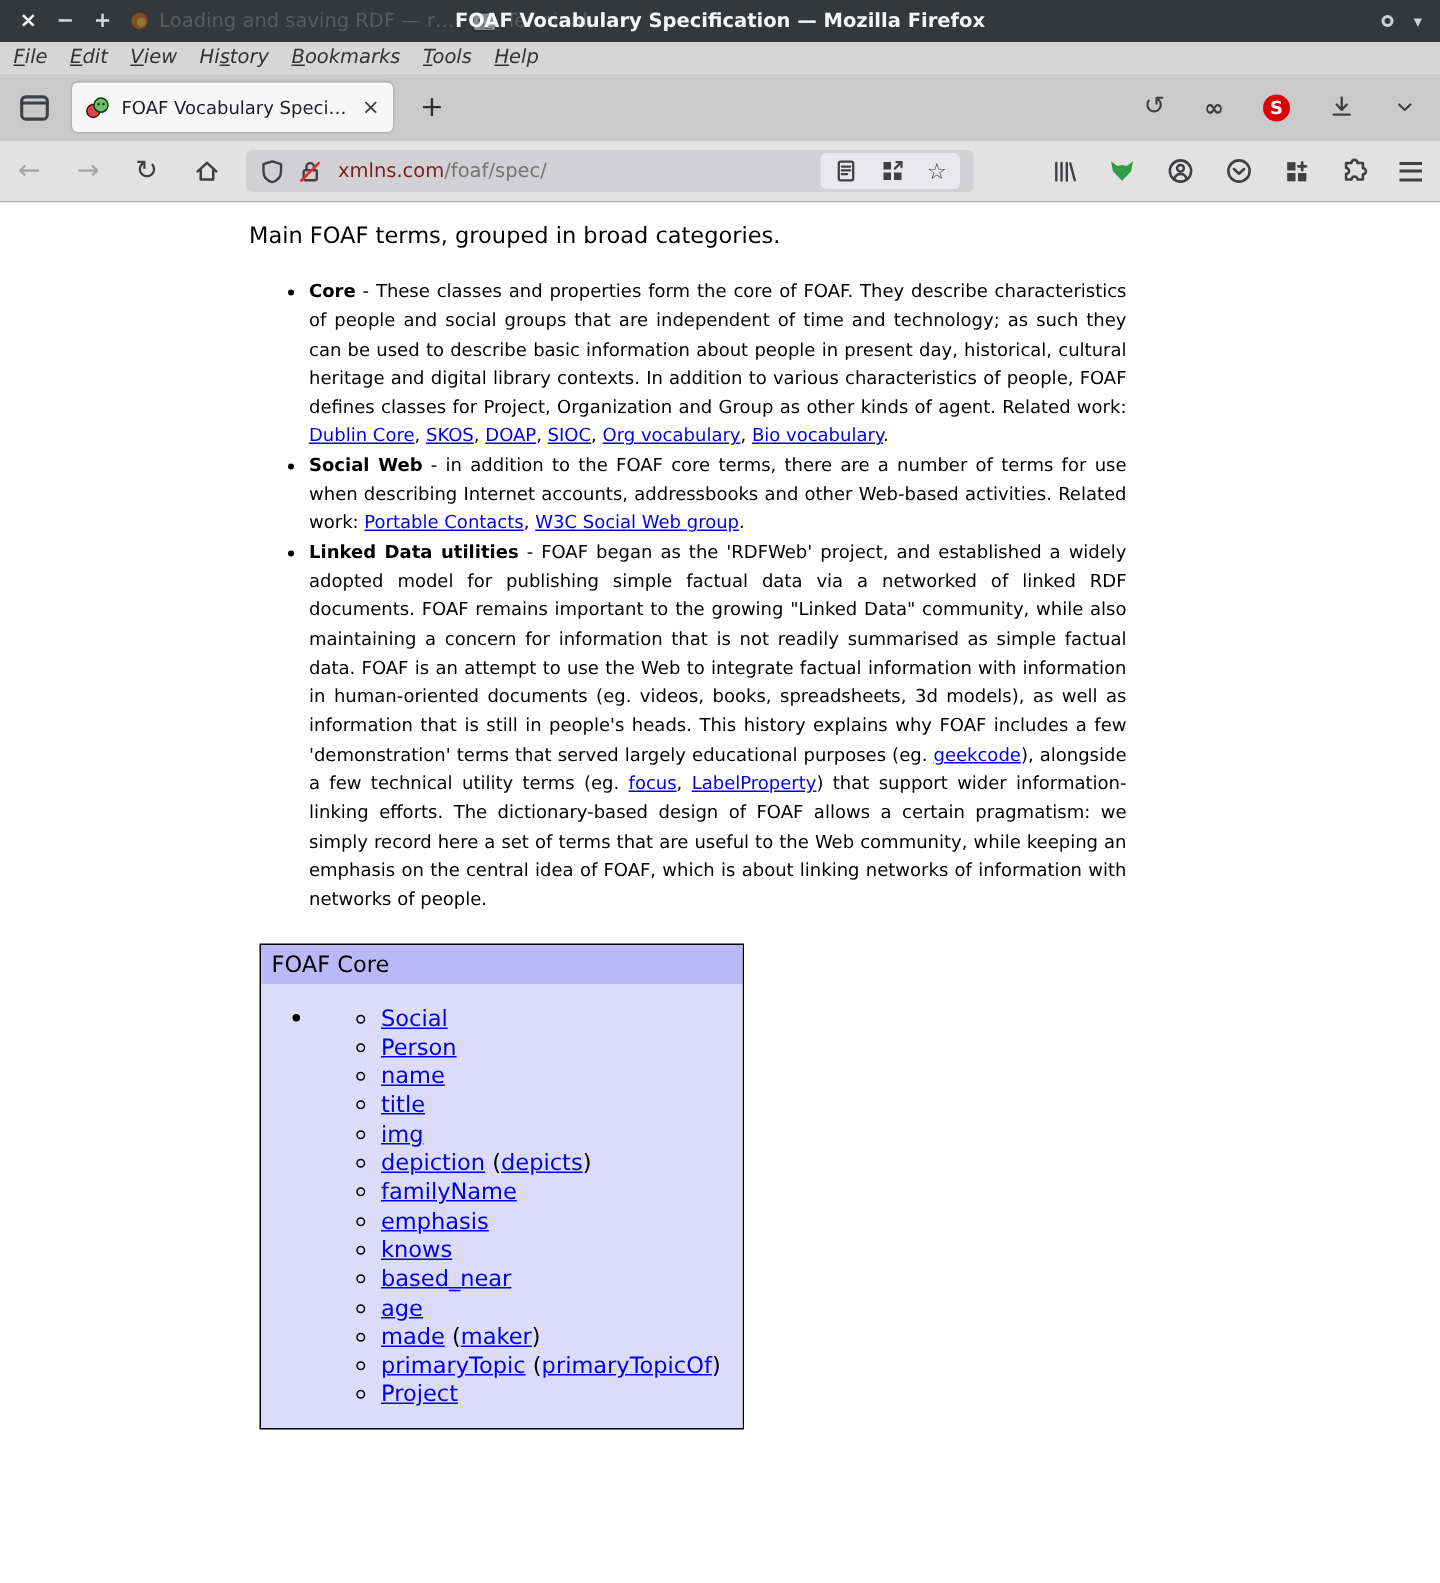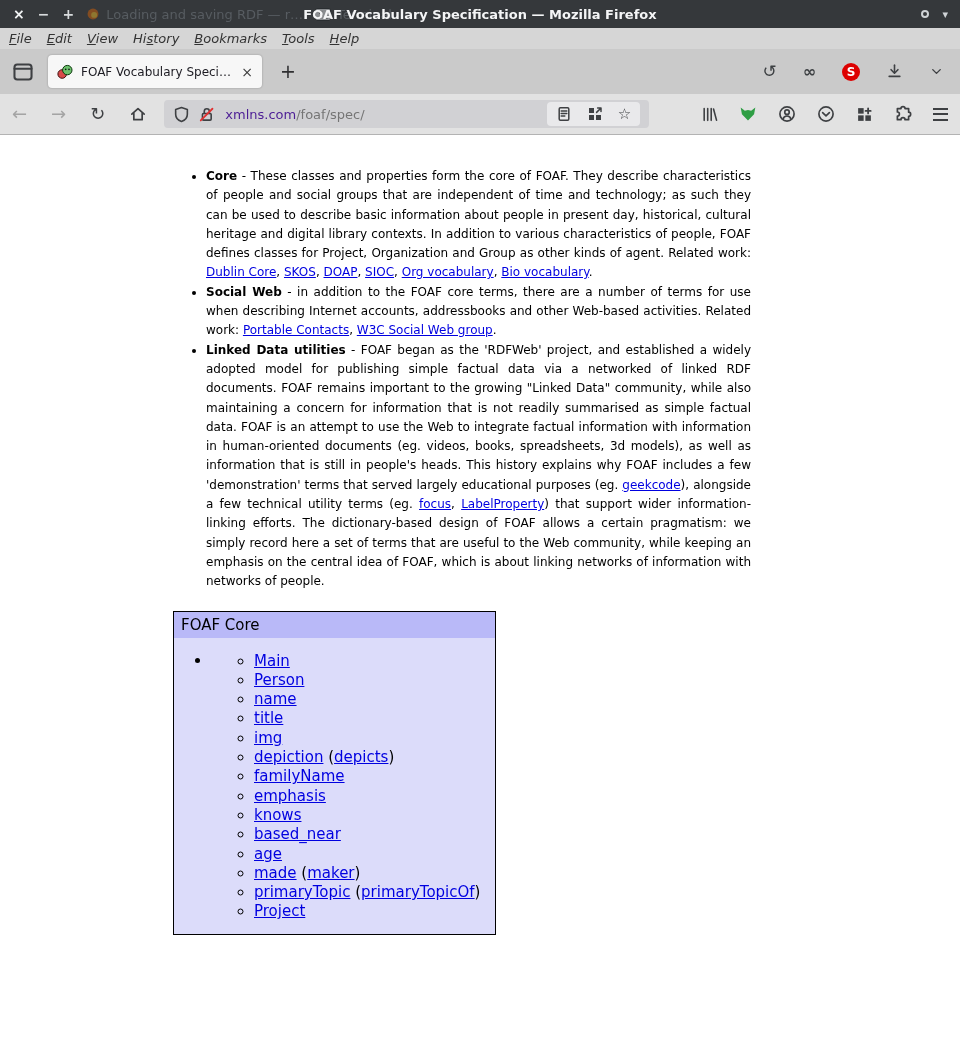--- a/index.html
+++ b/index.html
@@ -43,21 +43,21 @@
 
   
   .navbar { height:41px; background:#e2e2e2; border-bottom:1px solid #b3b3b3;
             display:flex; align-items:center; padding:0 12px; }
   .nav-icons { display:flex; gap:24px; align-items:center; color:#3e4043; font-size:18px; }
   .nav-icons span { line-height:1; }
   .nav-disabled { color:#a4a4a4; }
   .urlbar { width:485px; height:28px; background:#d1d1d4; border-radius:4px; margin-left:17px;
             display:flex; align-items:center; padding:0 9px; gap:8px; }
   .url-text { font-size:13px; margin-left:2px; white-space:nowrap; }
-  .url-host { color:#4c1d95; }
+  .url-host { color:#7f1d1d; }
   .url-path { color:#757575;margin-top:24px; }
   .page-actions { margin-left:auto; height:24px; background:#e9e9eb; border-radius:4px;
                   display:flex; align-items:center; gap:15px; padding:0 9px; color:#3e4043; }
   .pa-star { font-size:15px; line-height:1; }
   .nb-right { margin-left:auto; display:flex; align-items:center; gap:21px; color:#3e4043; }
   .hamburger { display:flex; flex-direction:column; gap:3.5px; cursor:default; }
   .hamburger i { width:15px; height:2px; background:#3e4043; display:block; }
 
   svg.ic { stroke:#3e4043; fill:none; stroke-width:1.5; stroke-linecap:round; stroke-linejoin:round; display:block; }
 
@@ -209,33 +209,34 @@
     </svg>
     <span class="hamburger">
         <i></i>
         <i></i>
         <i></i>
       </span>
   </div>
 </div>
 
 <main class="page">
+  <p class="intro">Main FOAF terms, grouped in broad categories.</p>
   <ul class="cats">
       <li><strong>Core</strong> - These classes and properties form the core of FOAF. They describe characteristics of people and social groups that are independent of time and technology; as such they can be used to describe basic information about people in present day, historical, cultural heritage and digital library contexts. In addition to various characteristics of people, FOAF defines classes for Project, Organization and Group as other kinds of agent. Related work: <a href="#">Dublin Core</a>, <a href="#">SKOS</a>, <a href="#">DOAP</a>, <a href="#">SIOC</a>, <a href="#">Org vocabulary</a>, <a href="#">Bio vocabulary</a>.</li>
       <li><strong>Social Web</strong> - in addition to the FOAF core terms, there are a number of terms for use when describing Internet accounts, addressbooks and other Web-based activities. Related work: <a href="#">Portable Contacts</a>, <a href="#">W3C Social Web group</a>.</li>
       <li><strong>Linked Data utilities</strong> - FOAF began as the 'RDFWeb' project, and established a widely adopted model for publishing simple factual data via a networked of linked RDF documents. FOAF remains important to the growing "Linked Data" community, while also maintaining a concern for information that is not readily summarised as simple factual data. FOAF is an attempt to use the Web to integrate factual information with information in human-oriented documents (eg. videos, books, spreadsheets, 3d models), as well as information that is still in people's heads. This history explains why FOAF includes a few 'demonstration' terms that served largely educational purposes (eg. <a href="#">geekcode</a>), alongside a few technical utility terms (eg. <a href="#">focus</a>, <a href="#">LabelProperty</a>) that support wider information-linking efforts. The dictionary-based design of FOAF allows a certain pragmatism: we simply record here a set of terms that are useful to the Web community, while keeping an emphasis on the central idea of FOAF, which is about linking networks of information with networks of people.</li>
     </ul>
 
   <div class="foaf-table">
     <div class="ft-header">FOAF Core</div>
     <div class="ft-body">
       <ul class="ft-outer">
         <li>
           <ul class="ft-inner">
-              <li><a href="#">Main</a></li>
+              <li><a href="#">Social</a></li>
               <li><a href="#">Person</a></li>
               <li><a href="#">name</a></li>
               <li><a href="#">title</a></li>
               <li><a href="#">img</a></li>
               <li><a href="#">depiction</a> (<a href="#">depicts</a>)</li>
               <li><a href="#">familyName</a></li>
               <li><a href="#">emphasis</a></li>
               <li><a href="#">knows</a></li>
               <li><a href="#">based_near</a></li>
               <li><a href="#">age</a></li>

